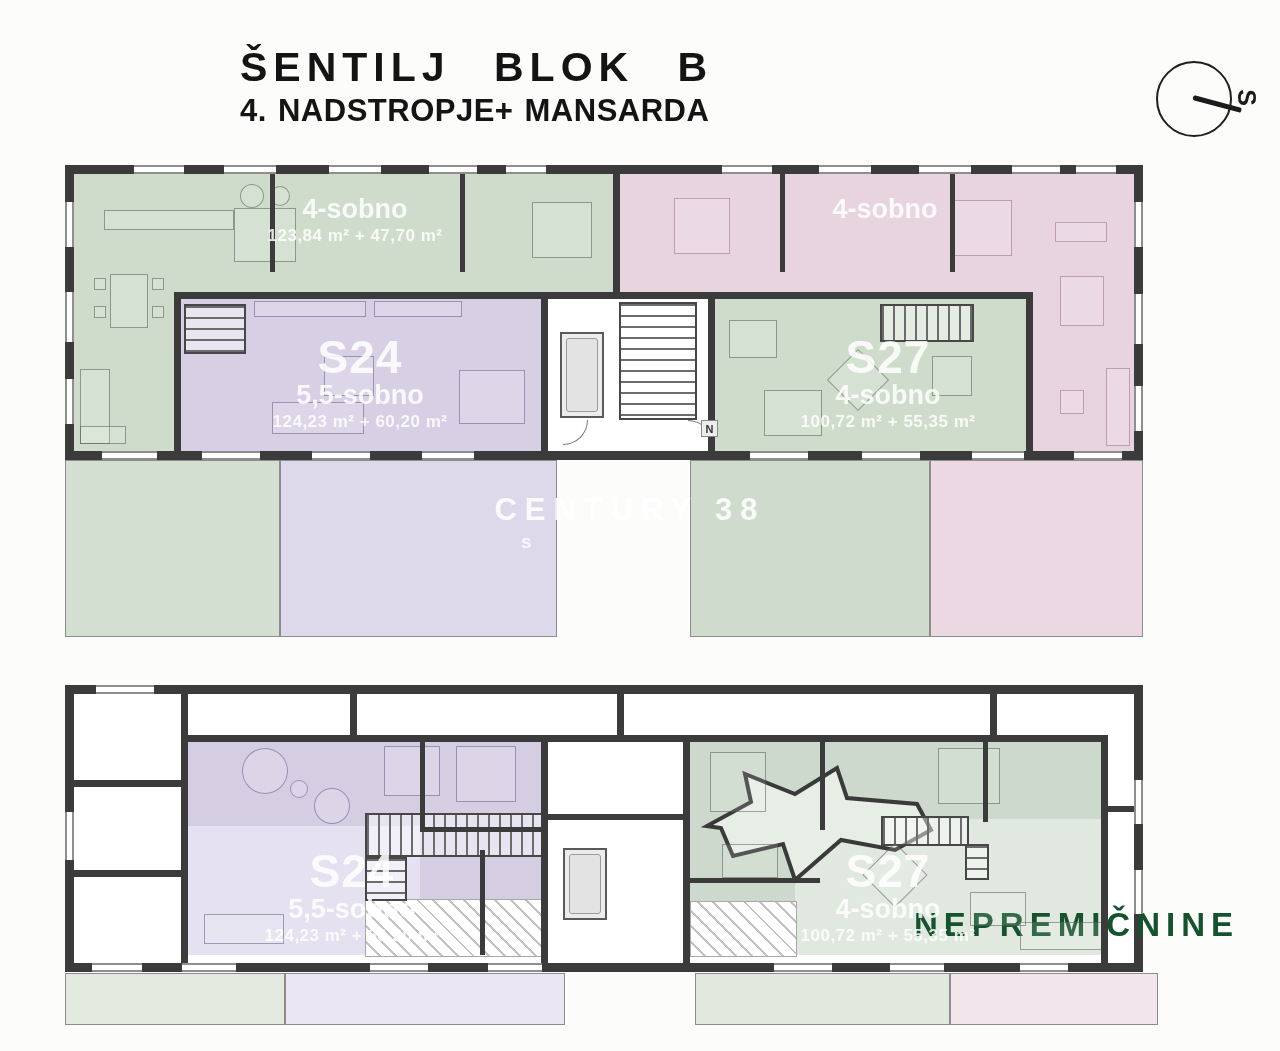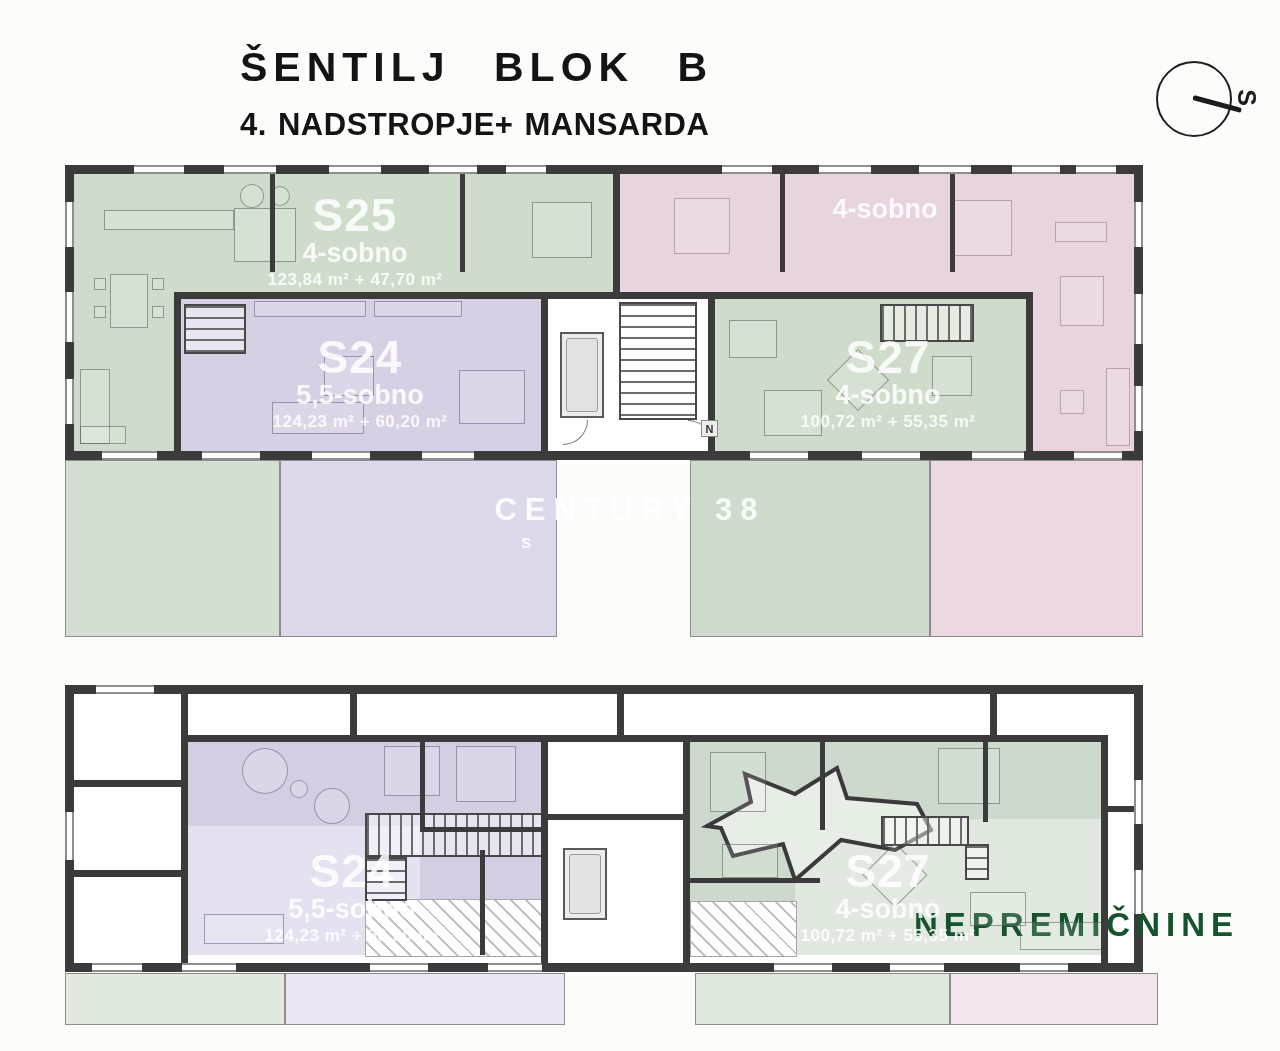--- a/index.html
+++ b/index.html
@@ -24,21 +24,21 @@
   .arc{position:absolute;width:24px;height:24px;border-top:1.5px solid #777;border-left:1.5px solid #777;border-radius:100% 0 0 0;z-index:3}
   .apt-label{position:absolute;width:300px;text-align:center;color:rgba(255,255,255,.85);z-index:6;font-weight:bold;pointer-events:none}
   .apt-id{font-size:46px;line-height:.95;letter-spacing:1px}
   .apt-type{font-size:27px;line-height:1.12}
   .apt-area{font-size:17px;margin-top:2px;letter-spacing:.5px}
   .band{position:absolute;border:1px solid #8c8c8c;z-index:0;box-sizing:border-box}
   .wm{position:absolute;font-weight:bold;z-index:3;white-space:nowrap}
   .nmark{position:absolute;background:#ededed;border:1px solid #888;color:#333;font-size:11px;font-weight:bold;
          text-align:center;line-height:16px;z-index:5;box-sizing:border-box}
   .title1{font-size:41px;font-weight:bold;letter-spacing:6px;word-spacing:26px;line-height:1.05}
-  .title2{font-size:31px;font-weight:bold;letter-spacing:.5px;word-spacing:2px;margin-top:18px}
+  .title2{font-size:31px;font-weight:bold;letter-spacing:.5px;word-spacing:2px;margin-top:4px}
 </style>
 </head>
 <body>
 
 <div class="abs" style="left:240px;top:46px;width:790px;text-align:left">
   <div class="title1">ŠENTILJ BLOK B</div>
   <div class="title2">4. NADSTROPJE+ MANSARDA</div>
 </div>
 
 <div class="abs" style="left:1150px;top:55px;width:130px;height:90px">
@@ -129,21 +129,20 @@
   <div class="fn fnp" style="left:198px;top:228px;width:92px;height:32px"></div>
   <div class="fn fnp" style="left:385px;top:196px;width:66px;height:54px"></div>
 
   <div class="stair-v" style="left:806px;top:130px;width:94px;height:38px"></div>
   <div class="fn" style="left:655px;top:146px;width:48px;height:38px"></div>
   <div class="fn" style="left:762px;top:184px;width:44px;height:44px;transform:rotate(45deg)"></div>
   <div class="fn" style="left:690px;top:216px;width:58px;height:46px"></div>
   <div class="fn" style="left:858px;top:182px;width:40px;height:40px"></div>
 
   <div class="apt-label" style="left:131px;top:20px">
-    <div class="apt-id">S25</div>
     <div class="apt-type">4-sobno</div>
     <div class="apt-area">123,84 m² + 47,70 m²</div>
   </div>
   <div class="apt-label" style="left:661px;top:20px">
     <div class="apt-type">4-sobno</div>
   </div>
   <div class="apt-label" style="left:136px;top:162px">
     <div class="apt-id">S24</div>
     <div class="apt-type">5,5-sobno</div>
     <div class="apt-area">124,23 m² + 60,20 m²</div>

